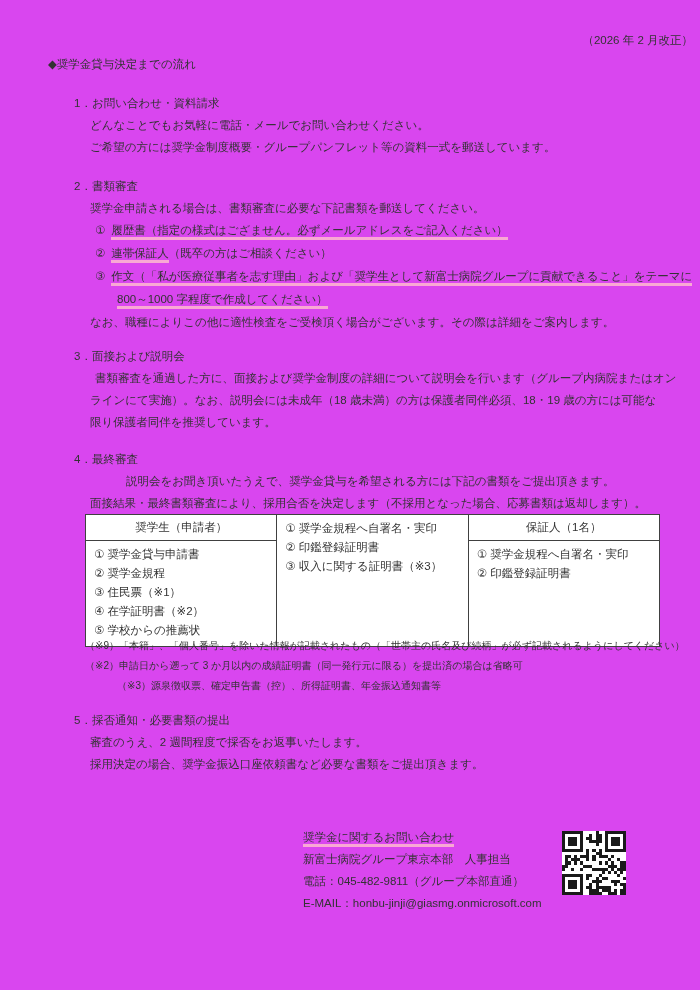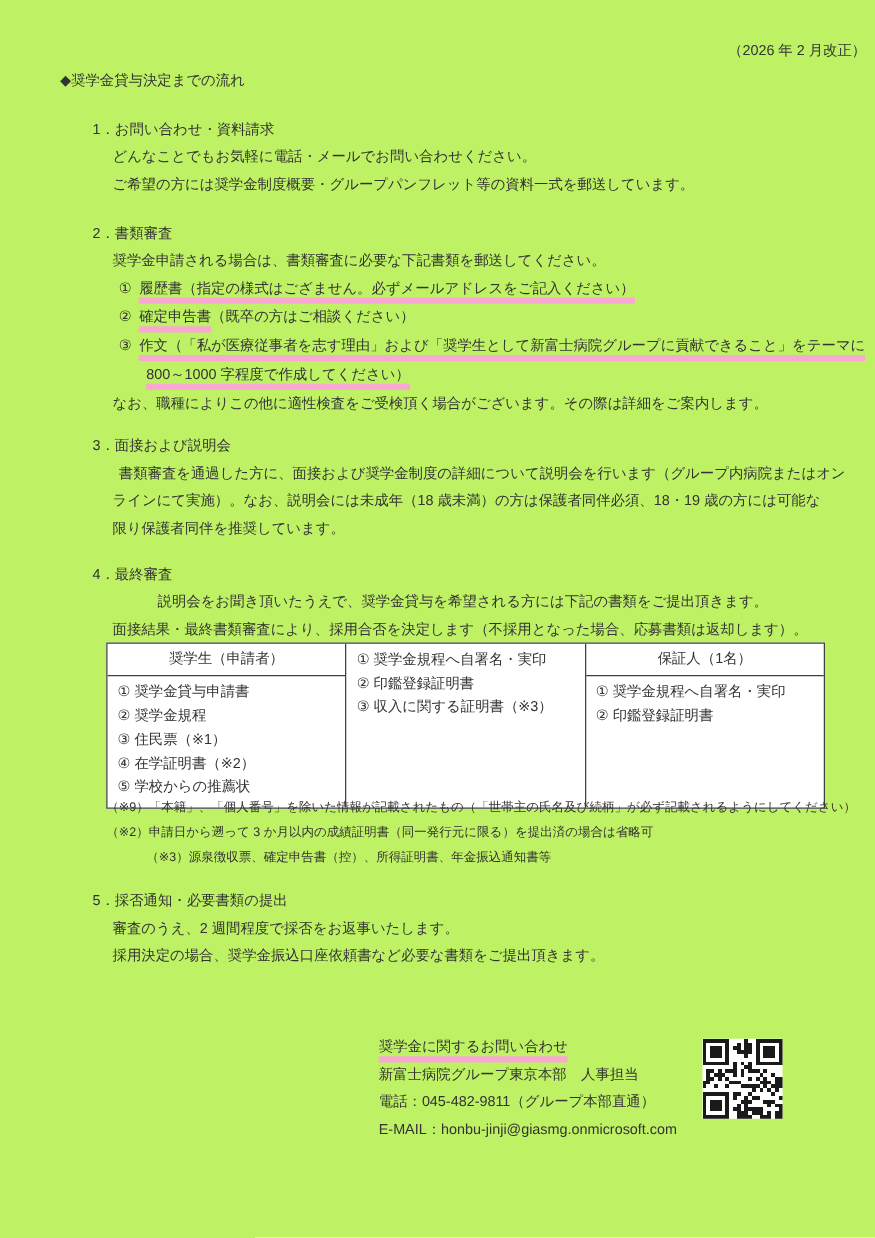--- a/index.html
+++ b/index.html
@@ -1,26 +1,26 @@
 <!DOCTYPE html>
 <html lang="ja"><head>
 <meta charset="utf-8">
 <style>
   html,body{margin:0;padding:0;background:#ffffff;}
   .page{
     position:relative;
     width:700px;height:990px;
-    background:#bef264;
+    background:#d946ef;
     font-family:"Liberation Sans","DejaVu Sans",sans-serif;
     color:#333333;
     font-size:11.5px;
     overflow:hidden;
   }
   .abs{position:absolute;white-space:nowrap;}
-  .ul{border-bottom:5px solid #f9a8d4;padding-bottom:1px;}
+  .ul{border-bottom:3px solid #f9a8d4;padding-bottom:1px;}
   .num{display:inline-block;margin-right:6px;}
   
   .doc-table{
     position:absolute;left:85px;top:514px;width:573px;
     display:flex;border:1.5px solid #404040;background:#fff;
   }
   .t-col{flex:1;min-width:0;}
   .t-col + .t-col{border-left:1px solid #404040;}
   .t-head{
     text-align:center;height:25px;line-height:25px;
@@ -45,21 +45,21 @@
   <div class="abs" style="left:90px;top:140px;">ご希望の方には奨学金制度概要・グループパンフレット等の資料一式を郵送しています。</div>
 
   <div class="abs" style="left:74px;top:179px;">2．書類審査</div>
   <div class="abs" style="left:90px;top:201px;">奨学金申請される場合は、書類審査に必要な下記書類を郵送してください。</div>
 
   <div class="abs" style="left:95px;top:223px;">
     <span class="num">①</span><span class="ul">履歴書（指定の様式はござません。必ずメールアドレスをご記入ください）</span>
   </div>
 
   <div class="abs" style="left:95px;top:246px;">
-    <span class="num">②</span><span class="ul">確定申告書</span><span>（既卒の方はご相談ください）</span>
+    <span class="num">②</span><span class="ul">連帯保証人</span><span>（既卒の方はご相談ください）</span>
   </div>
 
   <div class="abs" style="left:95px;top:269px;">
     <span class="num">③</span><span class="ul">作文（「私が医療従事者を志す理由」および「奨学生として新富士病院グループに貢献できること」をテーマに</span>
   </div>
   <div class="abs" style="left:117px;top:292px;">
     <span class="ul">800～1000 字程度で作成してください）</span>
   </div>
 
   <div class="abs" style="left:90px;top:315px;">なお、職種によりこの他に適性検査をご受検頂く場合がございます。その際は詳細をご案内します。</div>

